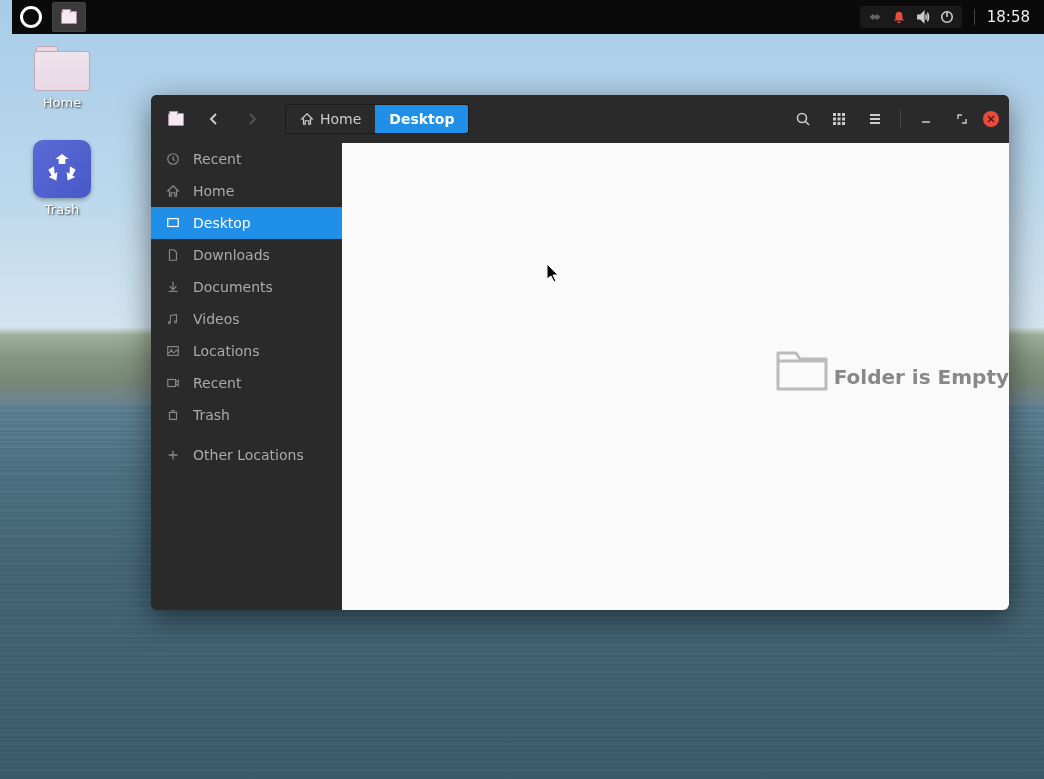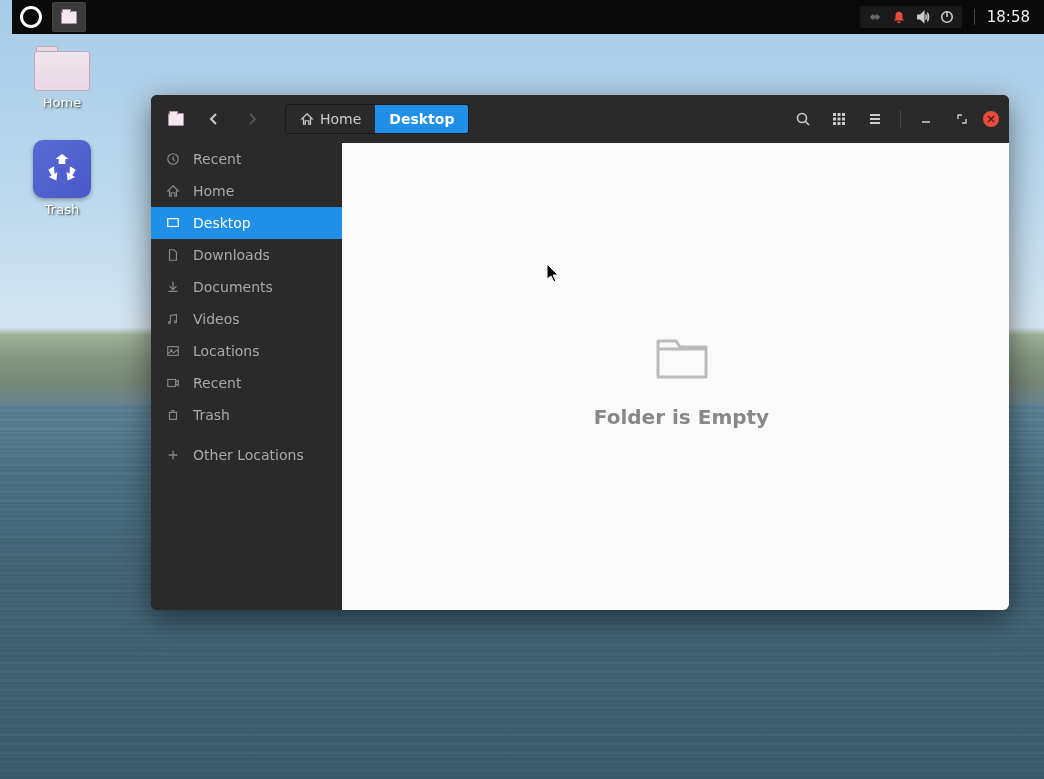--- a/index.html
+++ b/index.html
@@ -356,23 +356,23 @@
     
     .sidebar-group-sep {
       height: 8px;
     }
     
     
     .content-pane {
       flex: 1;
       background: #fafafa;
       display: flex;
-      flex-direction: column;
-      align-items: center;
-      justify-content: center;
+      flex-direction: row;
+      align-items: center;
+      justify-content: flex-end;
       color: #888;
       padding-left: 12px;
     }
     
     .empty-folder-icon {
       width: 64px;
       height: 64px;
       stroke: #bbb;
       fill: none;
       stroke-width: 3;

